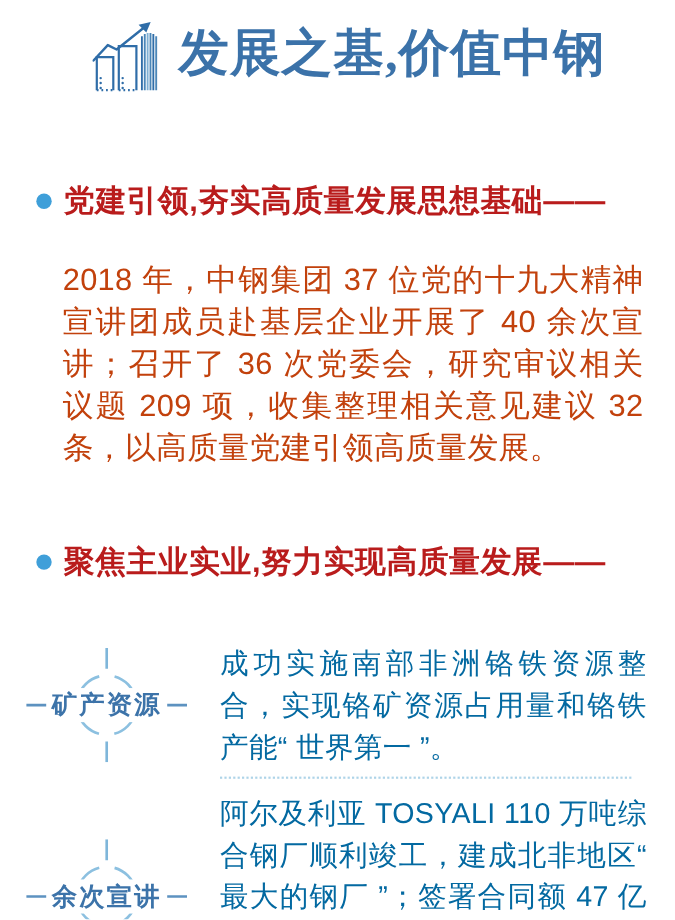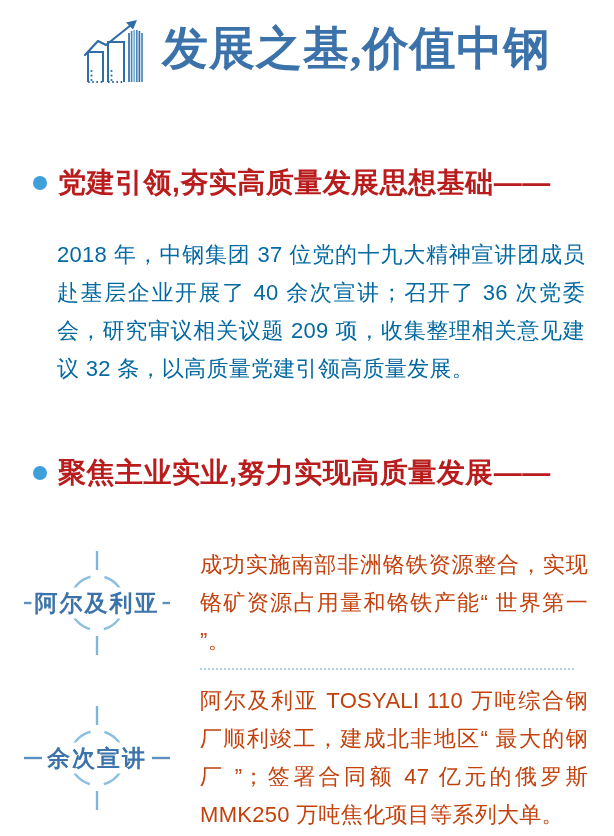--- a/index.html
+++ b/index.html
@@ -22,35 +22,35 @@
   .bullet {
     width:14px; height:14px; border-radius:50%；
   }
   .bullet { width:14px; height:14px; border-radius:50%; background:#3f9fd9; margin-right:11px; flex:none; }
   .section-heading {
     font-size:28px; font-weight:700; color:#b91c1c;
     letter-spacing:0.5px; margin:0; white-space:nowrap;
   }
   .body-text {
     margin:34px 28px 0 57px; width:528px;
-    font-size:22px; line-height:38px; color:#0369a1;
+    font-size:28px; line-height:38px; color:#c2410c;
     text-align:justify; letter-spacing:0.3px;
   }
   .items { margin-top:54px; }
   .item { display:flex; align-items:center; }
   .marker { position:relative; width:150px; height:104px; margin-left:22px; flex:none; }
   .marker svg { position:absolute; left:0; top:0; }
   .marker-label {
     position:absolute; left:50%; top:50%; transform:translate(-50%,-50%);
     font-size:23px; font-weight:700; color:#3c73a9; letter-spacing:2px;
     background:#ffffff; padding:0 3px; white-space:nowrap;
   }
   .item-text {
     flex:1; margin:0 26px 0 28px;
-    font-size:22px; line-height:38px; color:#c2410c;
+    font-size:26px; line-height:38px; color:#0369a1;
     text-align:justify; letter-spacing:0.3px;
   }
   .divider { border-top:2px dotted #aed4e8; margin:8px 40px 12px 200px; height:0; }
 </style>
 </head>
 <body>
 
 <div class="page">
 
   <div class="header">
@@ -101,21 +101,21 @@
 
       <div class="item">
         <div class="marker">
           <svg width="150" height="104" viewBox="0 0 150 104">
             <line x1="75" y1="0" x2="75" y2="19" stroke="#7fb6da" stroke-width="2.4"></line>
             <line x1="75" y1="85" x2="75" y2="104" stroke="#7fb6da" stroke-width="2.4"></line>
             <circle cx="75" cy="52" r="27" fill="none" stroke="#8cc0e0" stroke-width="2.4" stroke-dasharray="28.27 14.14" stroke-dashoffset="35.34"></circle>
             <line x1="2" y1="52" x2="20" y2="52" stroke="#5d92c0" stroke-width="2.4"></line>
             <line x1="130" y1="52" x2="148" y2="52" stroke="#5d92c0" stroke-width="2.4"></line>
           </svg>
-          <span class="marker-label">阿尔及利亚</span>
+          <span class="marker-label">矿产资源</span>
         </div>
         <p class="item-text">成功实施南部非洲铬铁资源整合，实现铬矿资源占用量和铬铁产能“ 世界第一 ”。</p>
       </div>
 
       <div class="divider"></div>
 
       <div class="item">
         <div class="marker">
           <svg width="150" height="104" viewBox="0 0 150 104">
             <line x1="75" y1="0" x2="75" y2="19" stroke="#7fb6da" stroke-width="2.4"></line>

